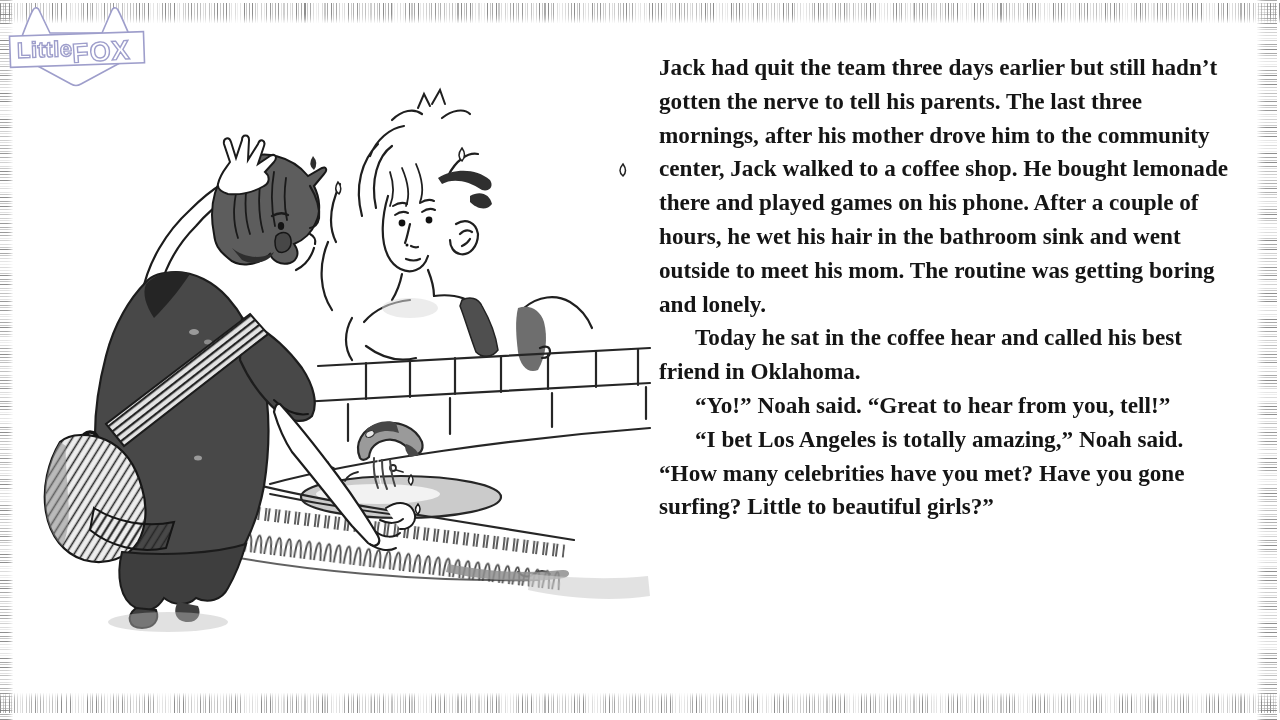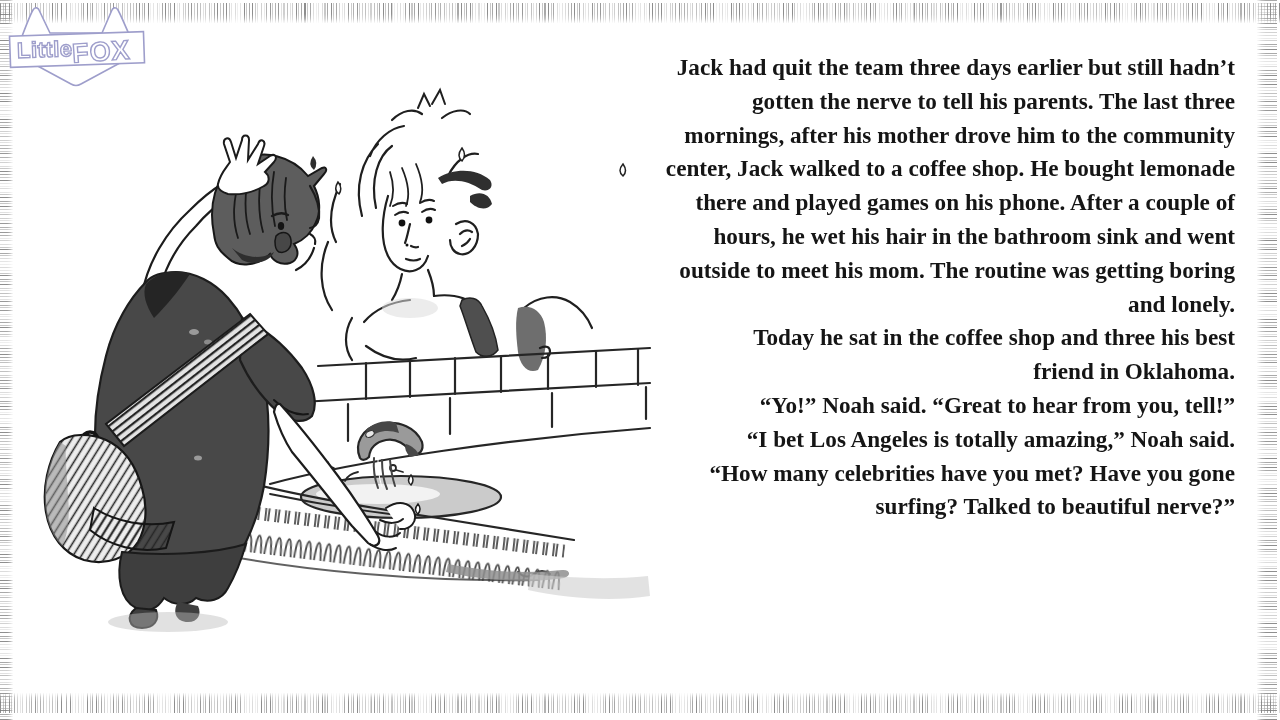--- a/index.html
+++ b/index.html
@@ -58,21 +58,21 @@
 
   .logo { position:absolute; top:4px; left:6px; width:142px; height:86px; }
   .illustration { position:absolute; left:18px; top:56px; width:634px; height:608px; }
   .illustration svg { width:100%; height:100%; display:block; }
 
   .story {
     position:absolute; left:659px; top:51px; width:576px;
     color:#151515; font-weight:700; font-size:23.2px; line-height:33.8px;
     font-family:"Liberation Serif", serif;
   }
-  .story p { margin:0; text-indent:36px;text-align:right; }
+  .story p { margin:0; text-indent:36px; }
   .story p.first { text-indent:0; }
 </style>
 </head>
 <body>
 
 <div class="page">
 
   <div class="scribble sc-h sc-top"></div>
   <div class="scribble sc-h sc-bottom"></div>
   <div class="scribble sc-v sc-left"></div>
@@ -232,18 +232,18 @@
           <path d="M358,476 C366,482 376,482 382,477"></path>
           <path d="M362,464 C370,468 379,468 385,463"></path>
           <path d="M400,448 q4,5 0,10 q-5,-4 0,-10 Z" fill="#fff" stroke-width="1.5"></path>
         </g>
       </g>
     </svg>
   </div>
 
   <div class="story">
     <p class="first">Jack had quit the team three days earlier but still hadn’t gotten the nerve to tell his parents. The last three mornings, after his mother drove him to the community center, Jack walked to a coffee shop. He bought lemonade there and played games on his phone. After a couple of hours, he wet his hair in the bathroom sink and went outside to meet his mom. The routine was getting boring and lonely.</p>
-    <p>Today he sat in the coffee shop and three his best friend in Oklahoma.</p>
+    <p>Today he sat in the coffee hear and called his best friend in Oklahoma.</p>
     <p>“Yo!” Noah said. “Great to hear from you, tell!”</p>
-    <p>“I bet Los Angeles is totally amazing,” Noah said. “How many celebrities have you met? Have you gone surfing? Talked to beautiful nerve?”</p>
+    <p>“I bet Los Angeles is totally amazing,” Noah said. “How many celebrities have you met? Have you gone surfing? Little to beautiful girls?”</p>
   </div>
 
 </div>
 
 </body></html>

